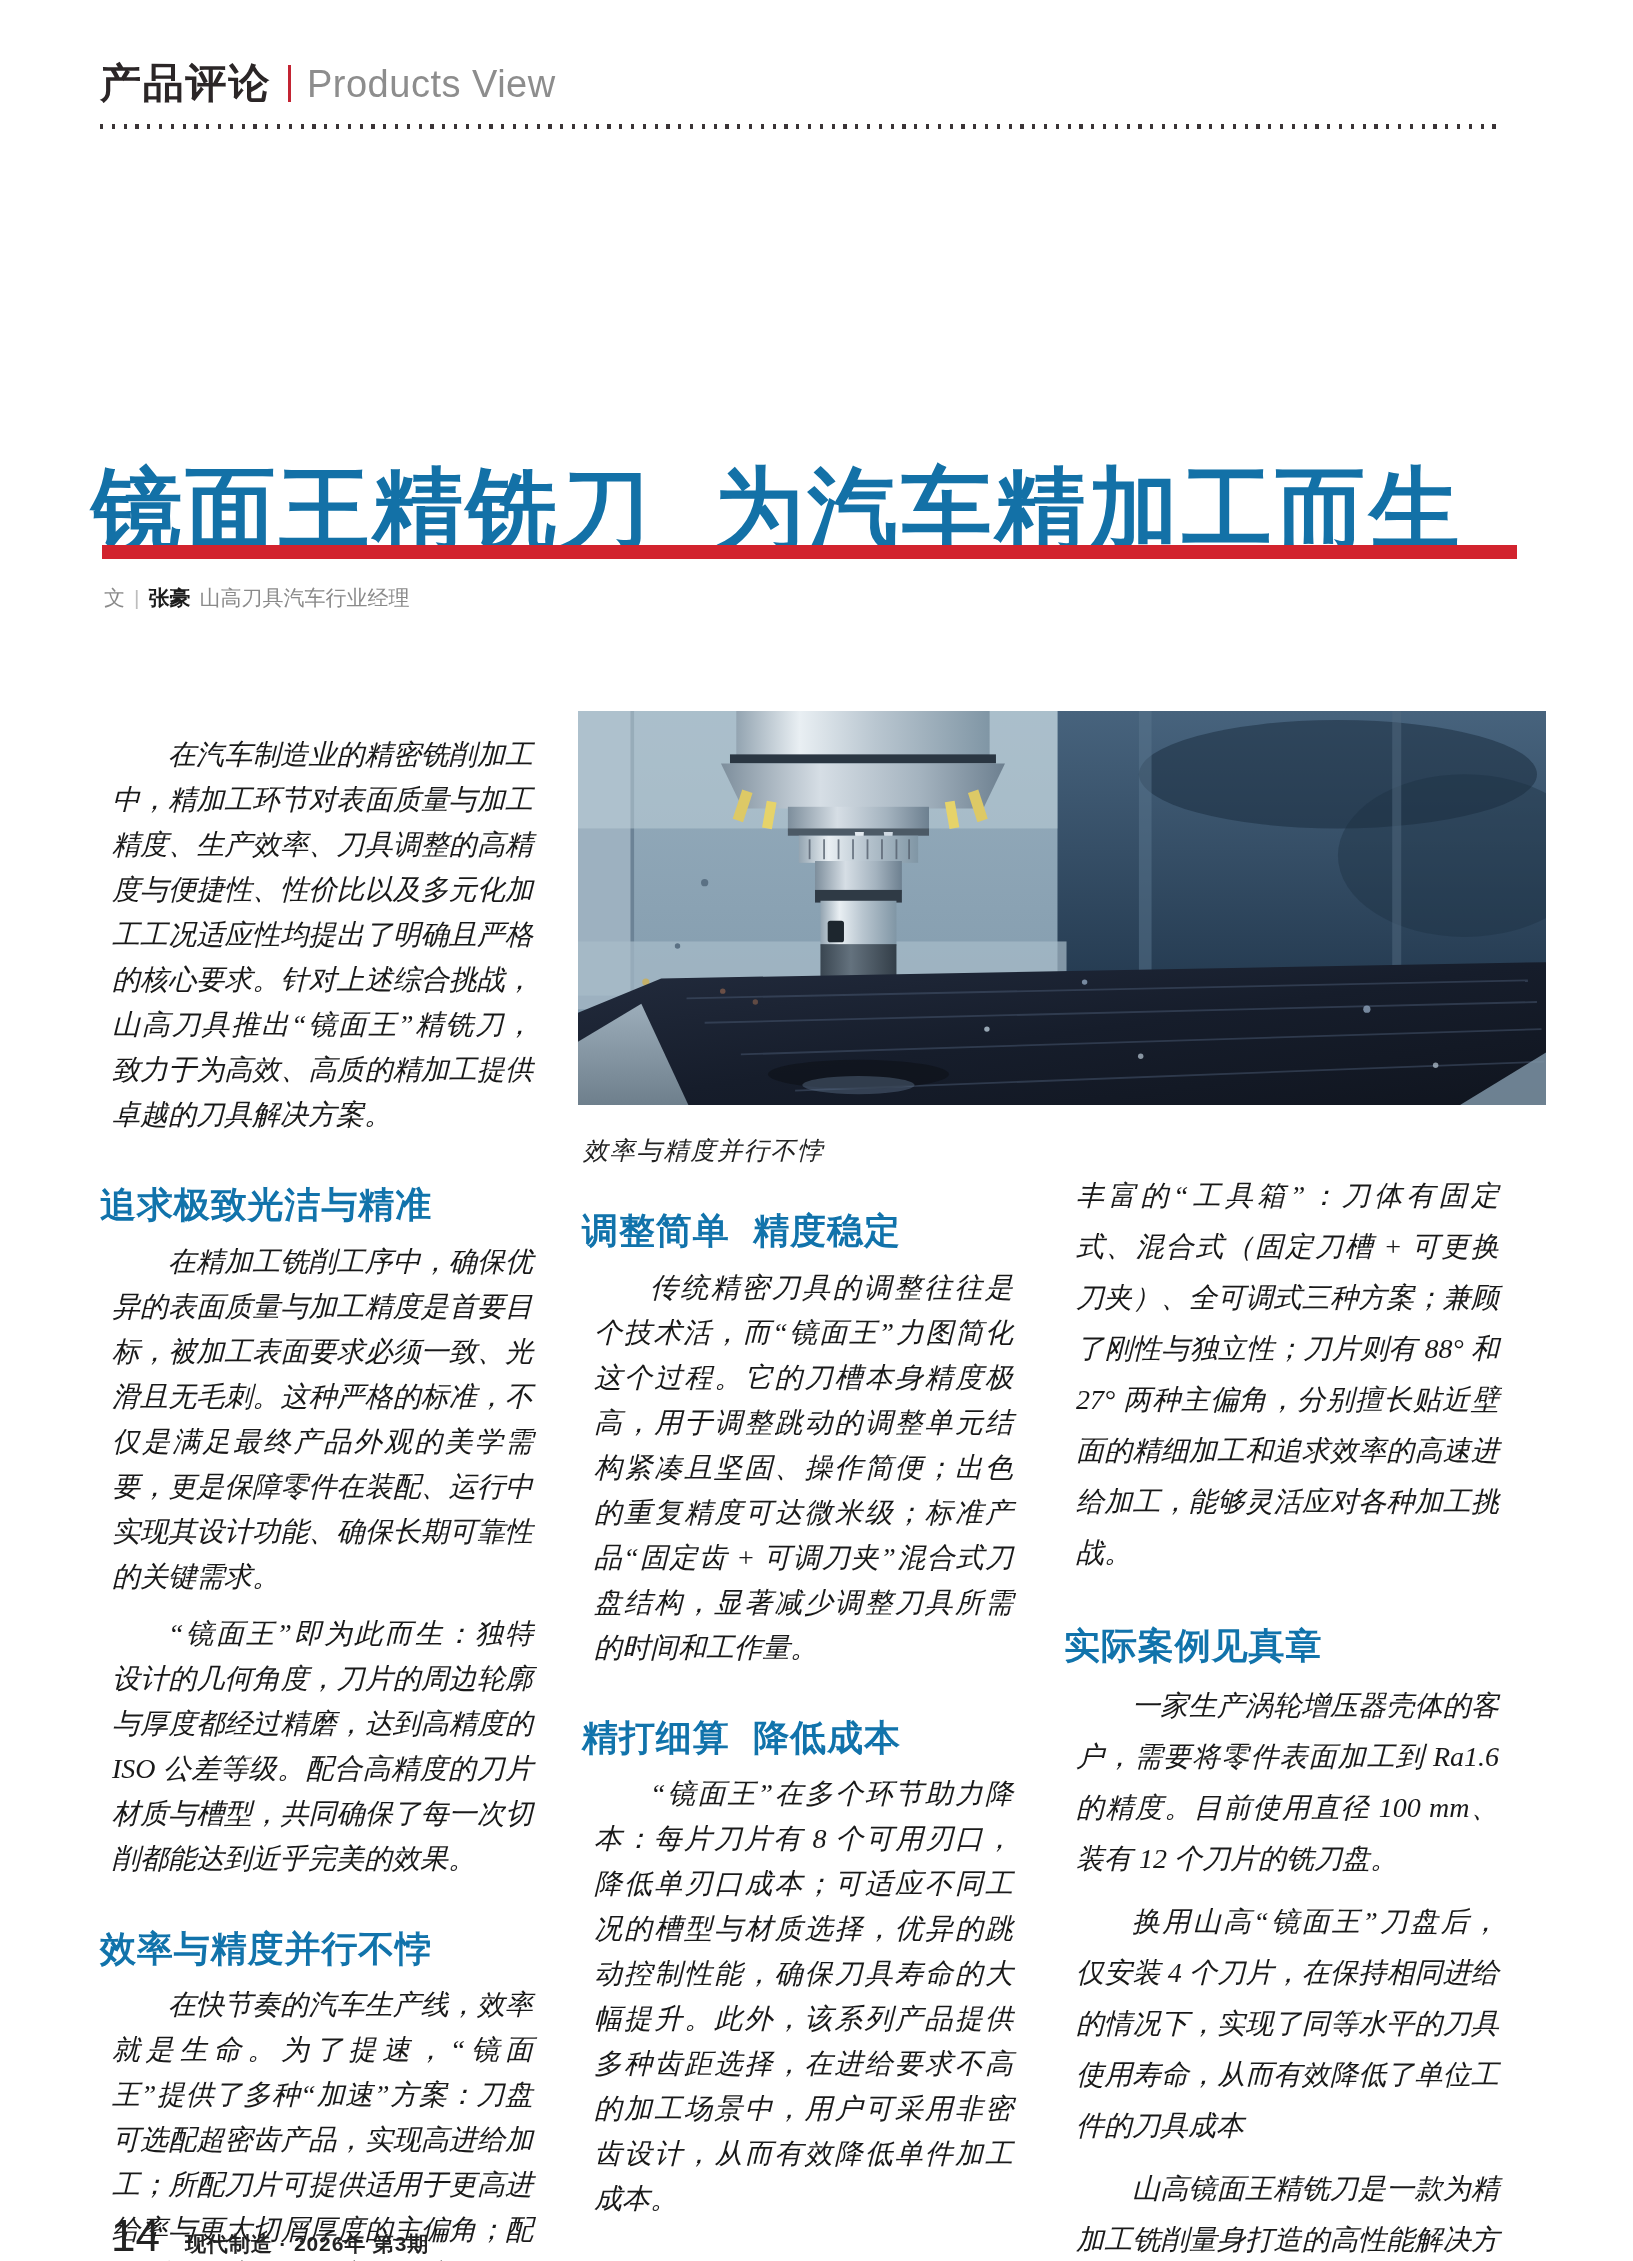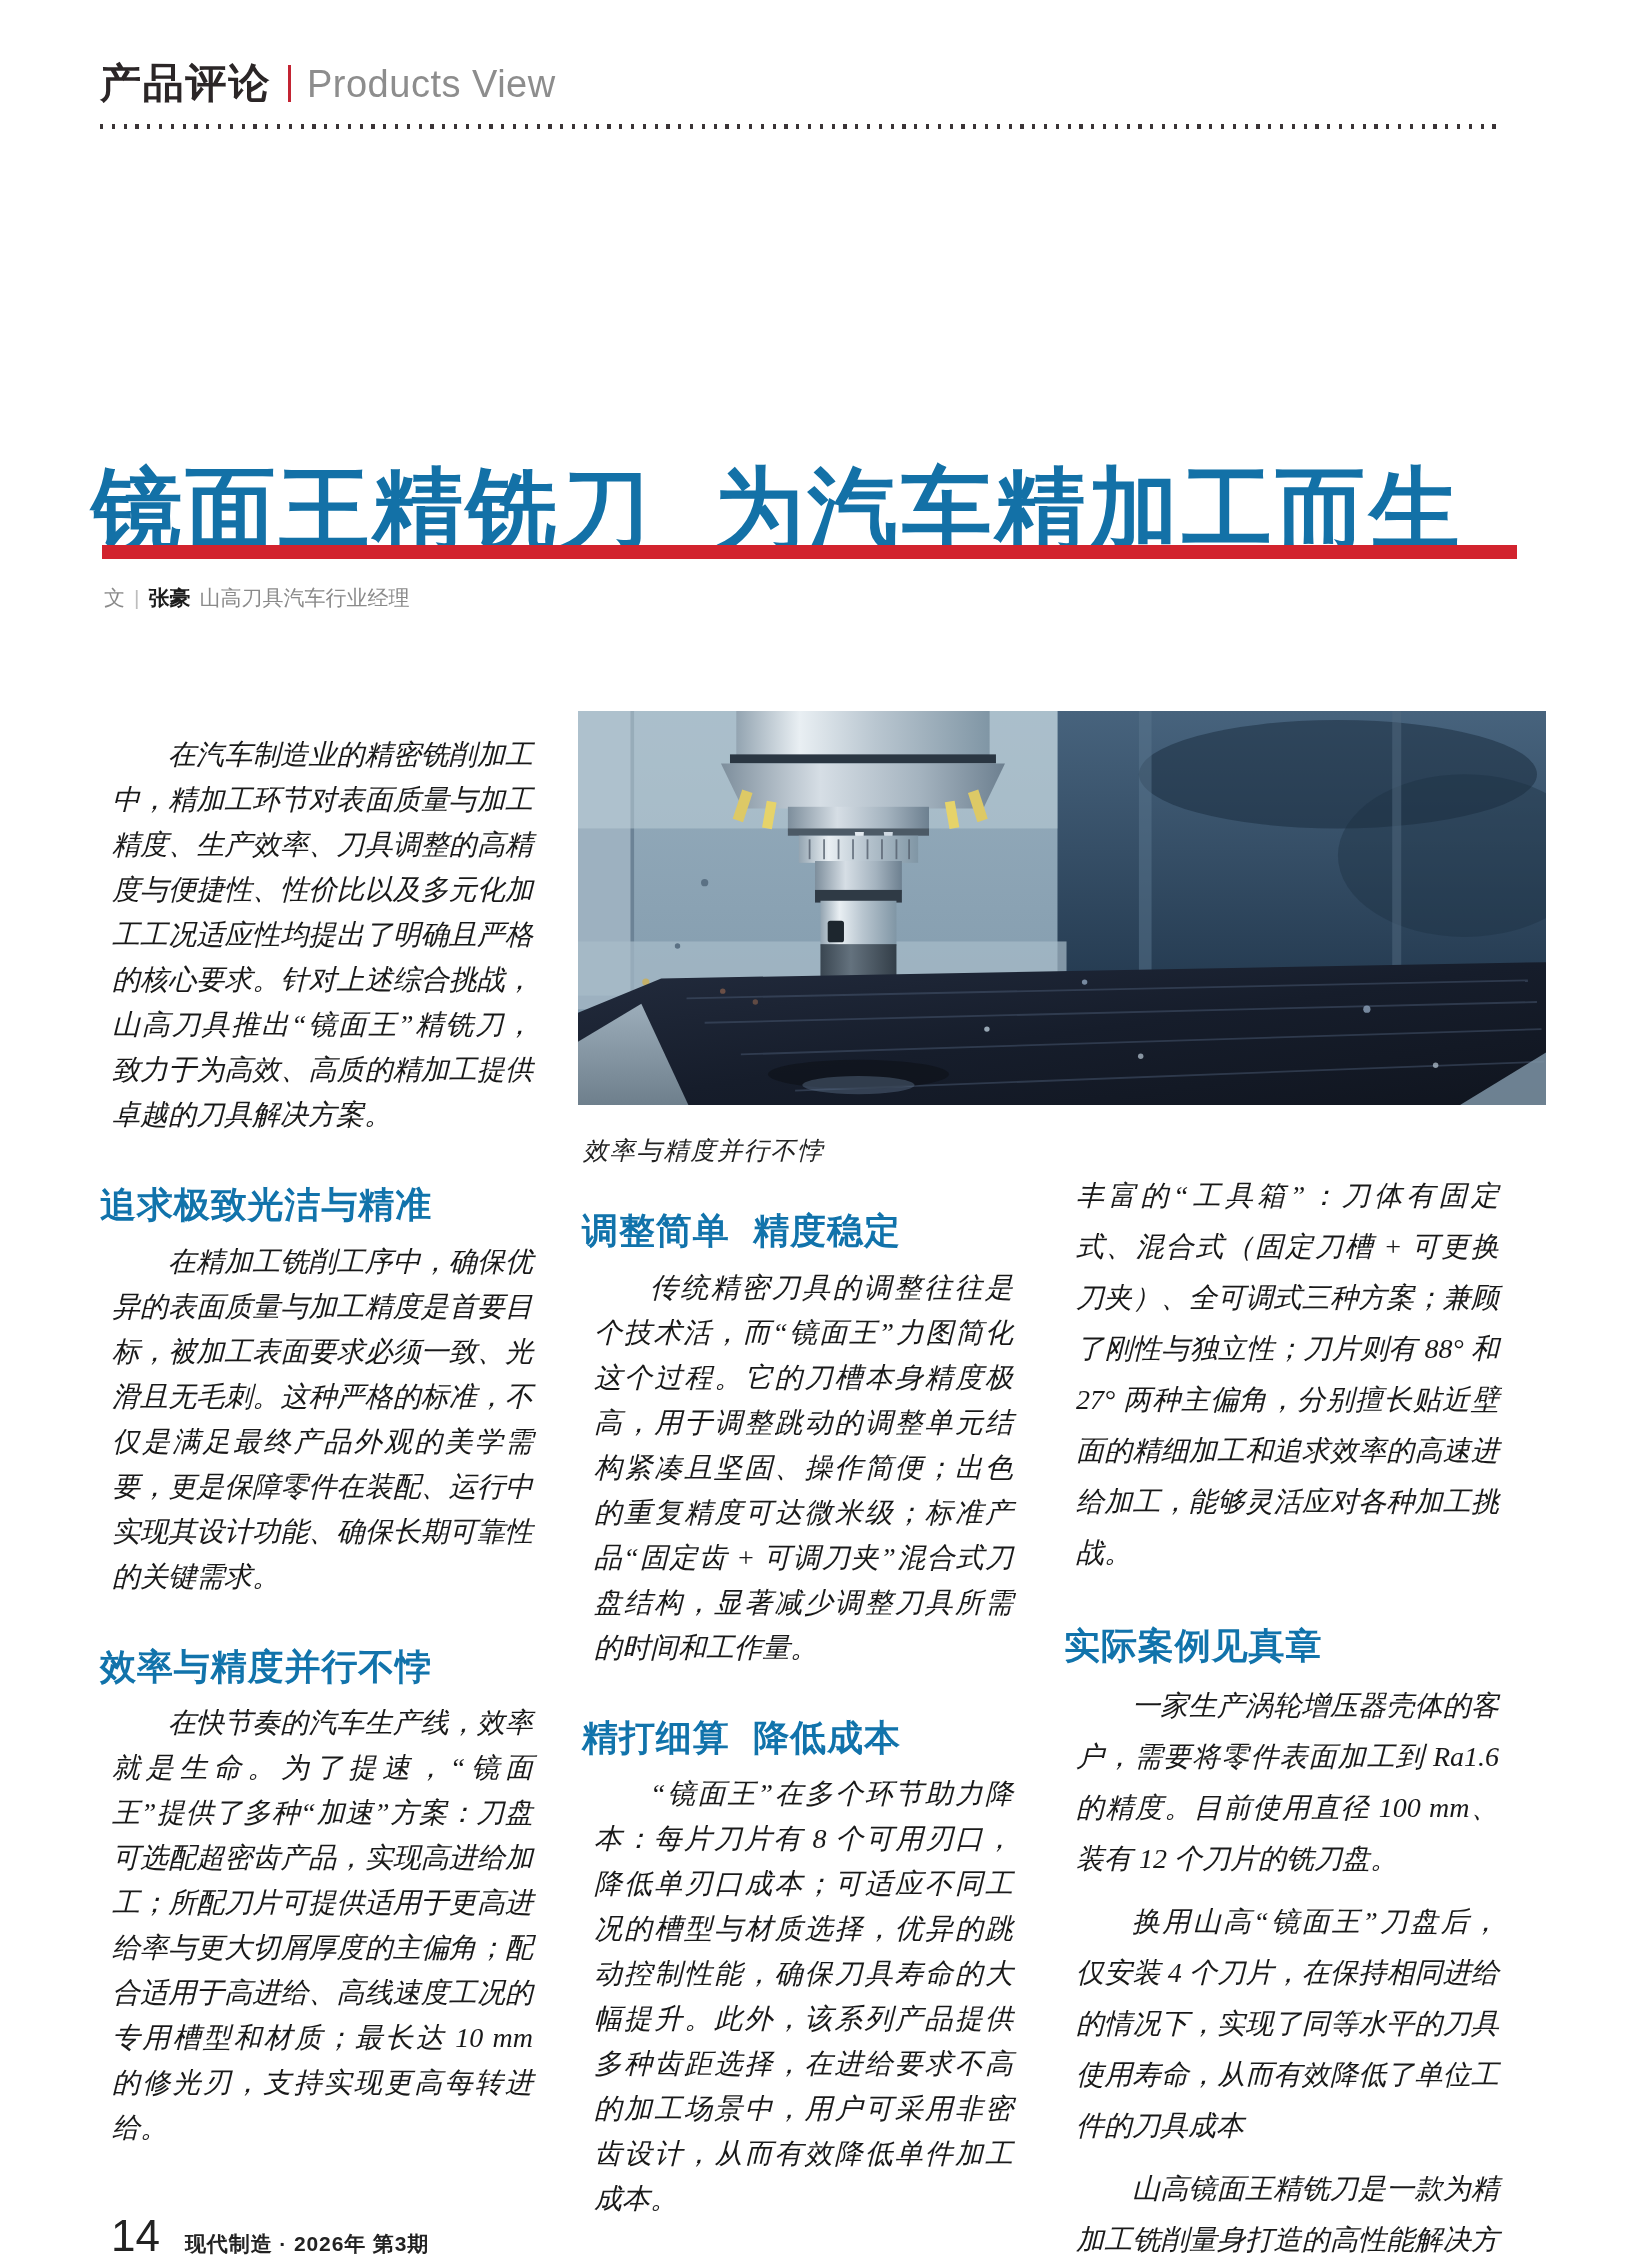--- a/index.html
+++ b/index.html
@@ -189,20 +189,21 @@
       <circle cx="160" cy="310" r="3" fill="#7e5a4a" opacity="0.8"></circle>
       <circle cx="196" cy="322" r="3" fill="#7e5a4a" opacity="0.7"></circle>
     </svg>
   </div>
   <div class="photo-caption">效率与精度并行不悖</div>
 
   <div class="col col--1">
     <p>在汽车制造业的精密铣削加工中，精加工环节对表面质量与加工精度、生产效率、刀具调整的高精度与便捷性、性价比以及多元化加工工况适应性均提出了明确且严格的核心要求。针对上述综合挑战，山高刀具推出“镜面王”精铣刀，致力于为高效、高质的精加工提供卓越的刀具解决方案。</p>
     <h2>追求极致光洁与精准</h2>
     <p>在精加工铣削工序中，确保优异的表面质量与加工精度是首要目标，被加工表面要求必须一致、光滑且无毛刺。这种严格的标准，不仅是满足最终产品外观的美学需要，更是保障零件在装配、运行中实现其设计功能、确保长期可靠性的关键需求。</p>
+    <p>“镜面王”即为此而生：独特设计的几何角度，刀片的周边轮廓与厚度都经过精磨，达到高精度的 ISO 公差等级。配合高精度的刀片材质与槽型，共同确保了每一次切削都能达到近乎完美的效果。</p>
     <h2>效率与精度并行不悖</h2>
     <p>在快节奏的汽车生产线，效率就是生命。为了提速，“镜面王”提供了多种“加速”方案：刀盘可选配超密齿产品，实现高进给加工；所配刀片可提供适用于更高进给率与更大切屑厚度的主偏角；配合适用于高进给、高线速度工况的专用槽型和材质；最长达 10 mm 的修光刃，支持实现更高每转进给。</p>
   </div>
 
   <div class="col col--2">
     <h2 class="first">调整简单 精度稳定</h2>
     <p>传统精密刀具的调整往往是个技术活，而“镜面王”力图简化这个过程。它的刀槽本身精度极高，用于调整跳动的调整单元结构紧凑且坚固、操作简便；出色的重复精度可达微米级；标准产品“固定齿 + 可调刀夹”混合式刀盘结构，显著减少调整刀具所需的时间和工作量。</p>
     <h2>精打细算 降低成本</h2>
     <p>“镜面王”在多个环节助力降本：每片刀片有 8 个可用刃口，降低单刃口成本；可适应不同工况的槽型与材质选择，优异的跳动控制性能，确保刀具寿命的大幅提升。此外，该系列产品提供多种齿距选择，在进给要求不高的加工场景中，用户可采用非密齿设计，从而有效降低单件加工成本。</p>
     <h2>灵活应对 广泛适用</h2>

